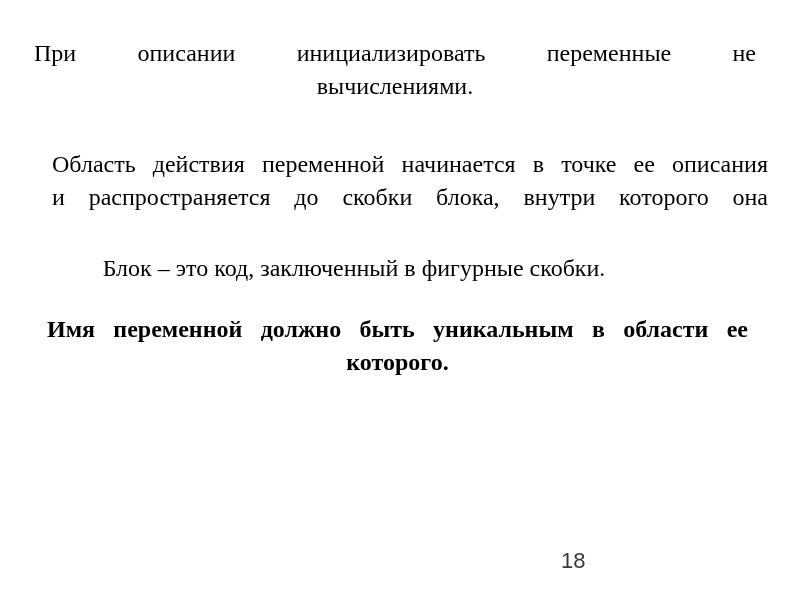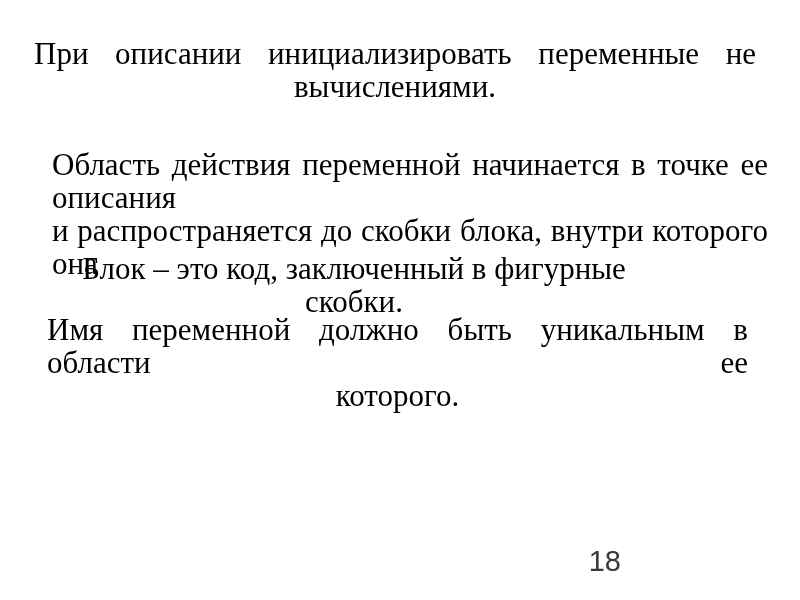--- a/index.html
+++ b/index.html
@@ -11,50 +11,50 @@
     position: relative;
     width: 800px;
     height: 600px;
     background: #ffffff;
     overflow: hidden;
     font-family: "Liberation Serif", serif;
     color: #000000;
   }
   .para {
     position: absolute;
-    font-size: 31px;
+    font-size: 24px;
     line-height: 33px;
     color: #000000;
   }
   
   .jline {
     text-align: justify;
     text-align-last: justify;
     white-space: normal;
   }
   
   .lline {
     text-align: center;
   }
   .p1 { left: 34px;  top: 37px;  width: 722px; }
   .p2 { left: 52px;  top: 148px; width: 716px; }
   .pdef {
     left: 34px;
     top: 252px;
     width: 640px;
   }
-  .p3 { left: 47px;  top: 313px; width: 701px; }
+  .p3 { left: 47px;  top: 313px; width: 701px; font-weight: bold; }
   .page-number {
     position: absolute;
     left: 561px;
     top: 550px;
     width: 60px;
-    text-align: right;
+    text-align: left;
     font-family: "Liberation Sans", sans-serif;
-    font-size: 29px;
+    font-size: 22px;
     line-height: 22px;
     color: #3a3a3a;
   }
 </style>
 </head>
 <body>
 
 <div class="slide">
 
   <div class="para p1">

